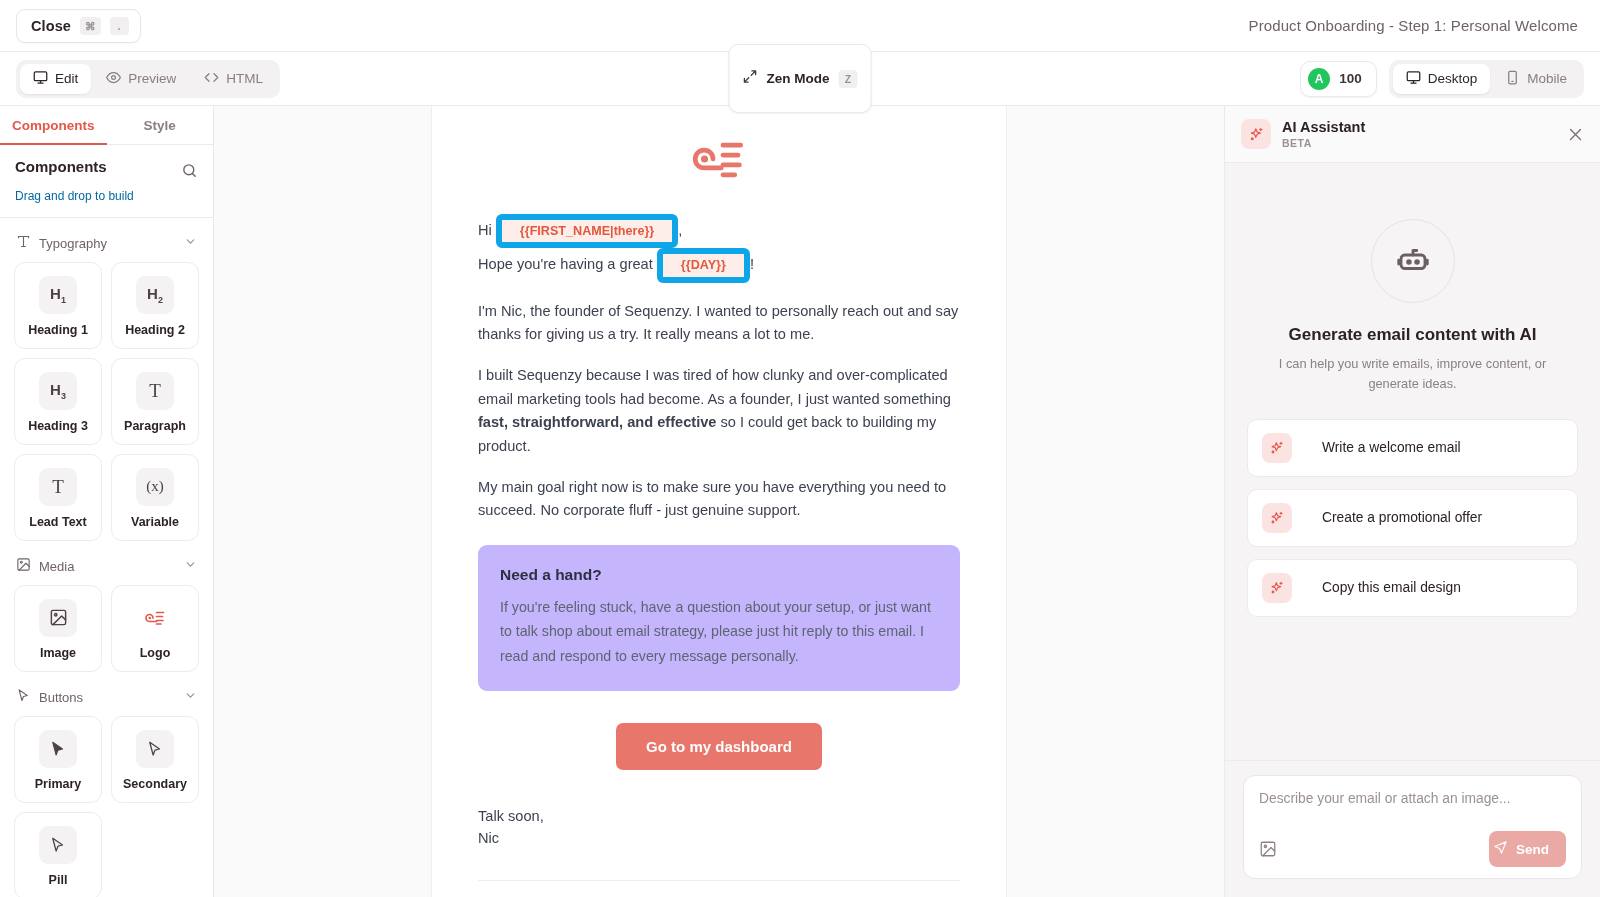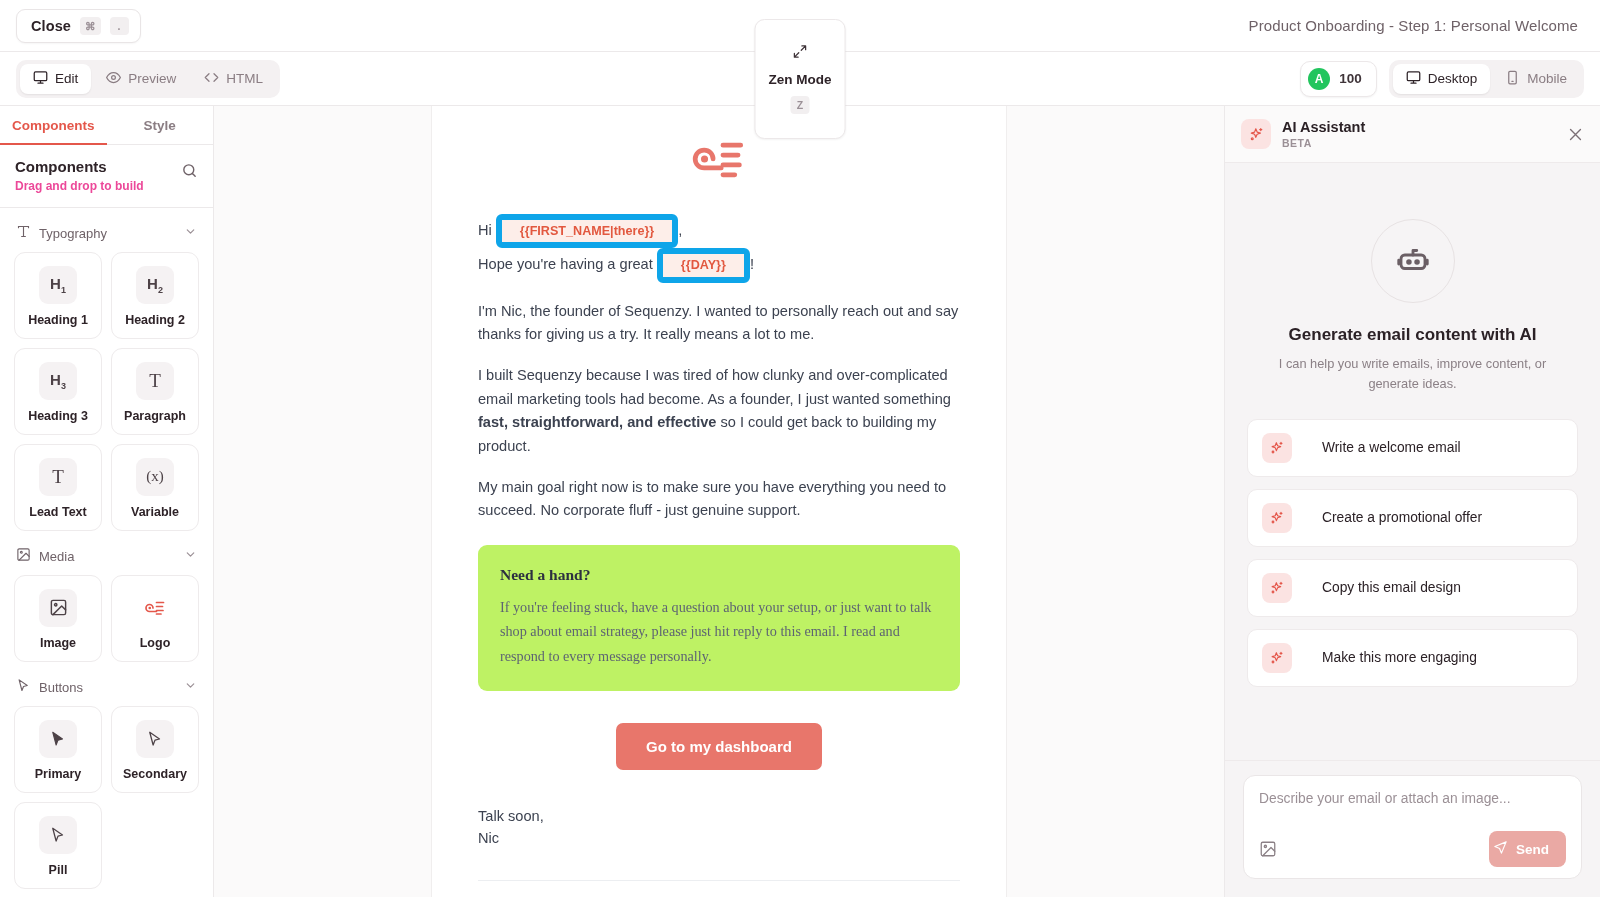--- a/index.html
+++ b/index.html
@@ -48,21 +48,21 @@
     color: #8a7d83; cursor: pointer; font-weight: 500; white-space: nowrap;
   }
   .seg-item.active {
     background: #fff; color: #2e2328; font-weight: 400;
     box-shadow: 0 1px 2px rgba(0,0,0,.07);
   }
   .zen-wrap { position: absolute; left: 50%; transform: translateX(-50%); }
   .zen-btn {
     display: inline-flex; align-items: center; gap: 9px;
     border: 1px solid #ece8e9; border-radius: 10px; background: #fff;
-    padding: 24px 13px; box-shadow: 0 1px 2px rgba(0,0,0,.05); cursor: pointer; flex-direction: column;
+    padding: 24px 13px; box-shadow: 0 1px 2px rgba(0,0,0,.05); cursor: pointer;
   }
   .zen-btn .lbl { font-size: 13.5px; font-weight: 700; color: #2e2328; }
   .right-tools { display: flex; align-items: center; gap: 12px; }
   .score-pill {
     display: inline-flex; align-items: center; gap: 9px;
     border: 1px solid #ece8e9; border-radius: 10px; background: #fff;
     padding: 6px 14px 6px 7px; box-shadow: 0 1px 2px rgba(0,0,0,.05); cursor:pointer;
   }
   .score-dot {
     width: 22px; height: 22px; border-radius: 50%; background: #22c55e;
@@ -87,21 +87,21 @@
   .side-tab.active { color: #e4574b; }
   .side-tab.active::after {
     content: ""; position: absolute; left: 0; right: 0; bottom: -1px;
     height: 2px; background: #e4574b;
   }
   .side-head {
     padding: 13px 15px 14px; border-bottom: 1px solid #ece9ea;
     display: flex; align-items: flex-start; justify-content: space-between;
   }
   .side-head h3 { font-size: 15px; font-weight: 700; color: #2e2328; line-height: 1.25; }
-  .side-head p { font-size: 12px; color: #ec4899; margin-top: 2px; font-weight: bold; }
+  .side-head p { font-size: 12px; color: #0369a1; margin-top: 12px; }
   .side-scroll { flex: 1; overflow: hidden; padding: 0 14px 10px; }
   .grp {
     display: flex; align-items: center; gap: 8px;
     padding: 16px 2px 9px; cursor: pointer;
   }
   .grp .gname { font-size: 13px; color: #6f6268; flex: 1; font-weight: 500; }
   .comp-grid { display: grid; grid-template-columns: 1fr 1fr; gap: 9px; }
   .comp {
     border: 1px solid #eeebec; border-radius: 11px; background: #fff;
     padding: 13px 6px 11px; text-align: center; cursor: grab;
@@ -129,23 +129,22 @@
   }
   .logo-row { display: flex; justify-content: center; padding: 6px 0 30px; }
   .etext { font-size: 14.6px; line-height: 1.62; color: #3c4250; }
   .etext p { margin-bottom: 17px; }
   .chip {
     display: inline-block; background: #fdeee9; border: 6px solid #0ea5e9;
     color: #e2583f; border-radius: 6px; padding: 1px 18px;
     font-size: 12.6px; font-weight: 700; vertical-align: baseline;
   }
   .callout {
-    background: #bef264; border-radius: 9px; padding: 21px 22px 23px;
+    background: #c4b5fd; border-radius: 9px; padding: 21px 22px 23px;
     margin: 22px 0 26px;
-    font-family: Liberation Serif, serif;
   }
   .callout h4 { font-size: 15.5px; font-weight: 700; color: #2c3040; margin-bottom: 11px; }
   .callout p { font-size: 14.2px; line-height: 1.72; color: #5d6472; margin: 0; }
   .cta-row { display: flex; justify-content: center; padding: 6px 0 36px; }
   .cta {
     background: #e8766b; color: #fff; border: none; border-radius: 7px;
     padding: 15px 30px; font-size: 15px; font-weight: 700; cursor: pointer;
     font-family: "Liberation Sans", sans-serif;
   }
   .sign { font-size: 14.6px; line-height: 1.5; color: #3c4250; padding-bottom: 30px; }
@@ -574,30 +573,20 @@
         <div class="sug">
           <span class="sug-ico">
             <svg width="16" height="16" viewBox="0 0 24 24" fill="none" stroke="#e4574b" stroke-width="1.7" stroke-linejoin="round">
                 <path d="M11 4l1.9 4.6L17.5 10l-4.6 1.6L11 16l-1.7-4.4L4.7 10l4.6-1.4L11 4z"></path>
                 <circle cx="6" cy="18" r="1.3"></circle>
                 <path d="M18 3.5v3M16.5 5h3" stroke-linecap="round"></path>
               </svg>
           </span>
           <span class="sug-lbl">Copy this email design</span>
         </div>
-        <div class="sug">
-          <span class="sug-ico">
-            <svg width="16" height="16" viewBox="0 0 24 24" fill="none" stroke="#e4574b" stroke-width="1.7" stroke-linejoin="round">
-                <path d="M11 4l1.9 4.6L17.5 10l-4.6 1.6L11 16l-1.7-4.4L4.7 10l4.6-1.4L11 4z"></path>
-                <circle cx="6" cy="18" r="1.3"></circle>
-                <path d="M18 3.5v3M16.5 5h3" stroke-linecap="round"></path>
-              </svg>
-          </span>
-          <span class="sug-lbl">Make this more engaging</span>
-        </div>
       </div>
 
       <div class="ai-foot">
         <div class="composer">
           <div class="ph">Describe your email or attach an image...</div>
           <div class="comp-row">
             <span class="attach">
               <svg width="18" height="18" viewBox="0 0 24 24" fill="none" stroke="currentColor" stroke-width="1.7" stroke-linecap="round" stroke-linejoin="round">
                   <rect x="3" y="3" width="18" height="18" rx="2"></rect>
                   <circle cx="8.5" cy="8.5" r="1.5"></circle>

